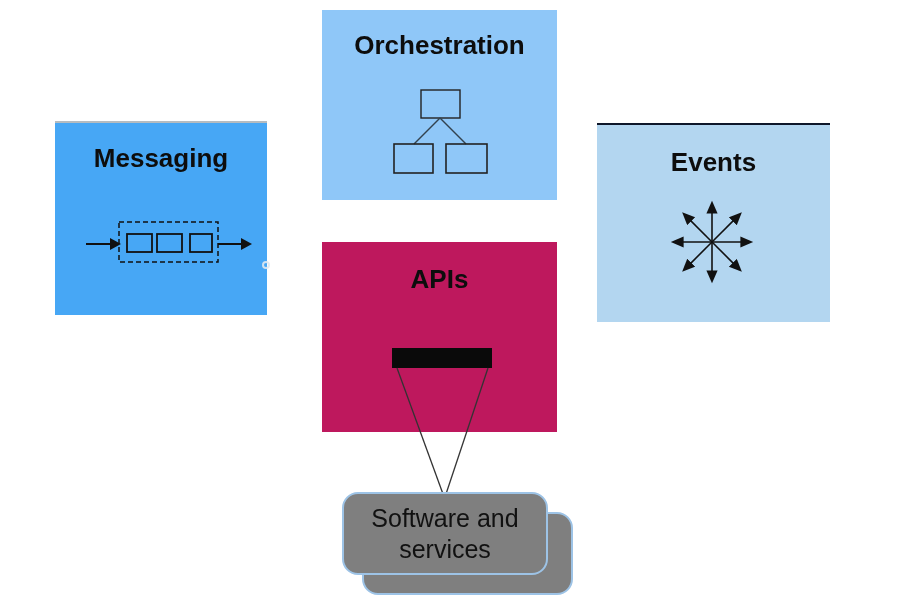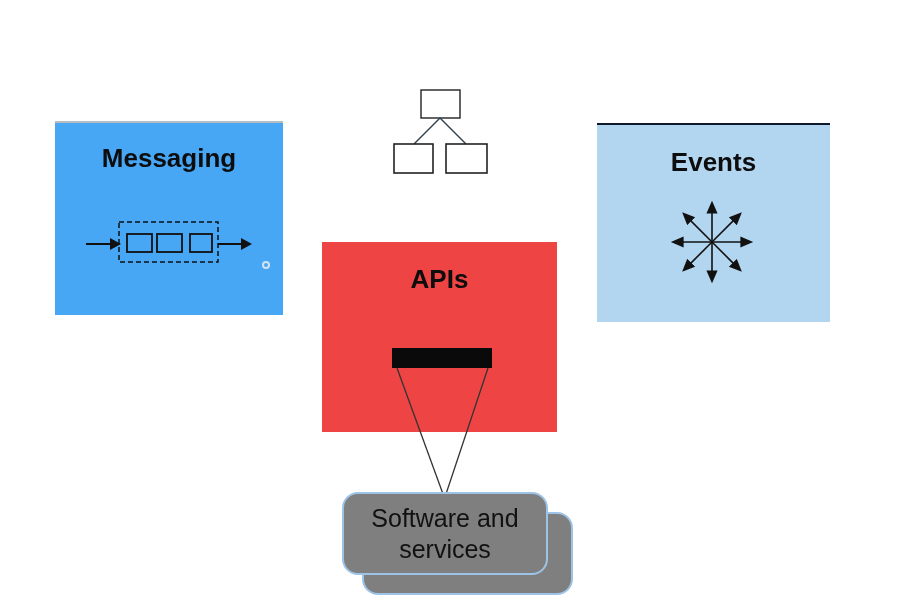--- a/index.html
+++ b/index.html
@@ -5,21 +5,21 @@
   html,body{margin:0;padding:0;background:#ffffff;}
   .canvas{
     position:relative;width:911px;height:608px;background:#ffffff;overflow:hidden;
     font-family:"Liberation Sans", sans-serif;
   }
   .card{position:absolute;}
   .card-title{
     position:absolute;left:0;right:0;text-align:center;
     font-weight:bold;font-size:26px;color:#0d0d0d;letter-spacing:0px;
   }
-  .card-messaging{left:55px;top:121px;width:228px;height:192px;border-top:2px solid #b6bcc0;}
+  .card-messaging{left:55px;top:121px;width:212px;height:192px;border-top:2px solid #b6bcc0;}
   .card-messaging .card-title{top:20px;}
   .card-orchestration{left:322px;top:10px;width:235px;height:190px;}
   .card-orchestration .card-title{top:20px;}
   .card-apis{left:322px;top:242px;width:235px;height:190px;}
   .card-apis .card-title{top:22px;}
   .card-events{left:597px;top:123px;width:233px;height:197px;border-top:2px solid #0f172a;}
   .card-events .card-title{top:22px;}
   .icon-svg{position:absolute;pointer-events:none;}
   .msg-icon{left:86px;top:218px;}
   .orch-icon{left:390px;top:85px;}
@@ -53,29 +53,32 @@
     <polygon points="24,20 35,26 24,32" fill="#111"></polygon>
     <rect x="33" y="4" width="99" height="40" fill="none" stroke="#111" stroke-width="1.5" stroke-dasharray="5 3"></rect>
     <rect x="41" y="16" width="25" height="18" fill="none" stroke="#111" stroke-width="1.8"></rect>
     <rect x="71" y="16" width="25" height="18" fill="none" stroke="#111" stroke-width="1.8"></rect>
     <rect x="104" y="16" width="22" height="18" fill="none" stroke="#111" stroke-width="1.8"></rect>
     <line x1="132" y1="26" x2="157" y2="26" stroke="#111" stroke-width="2"></line>
     <polygon points="155,20 166,26 155,32" fill="#111"></polygon>
   </svg>
   <div class="tiny-ring"></div>
 
+  <div class="card card-orchestration" style="background: rgb(143, 199, 248);">
+    <div class="card-title">Orchestration</div>
+  </div>
   <svg class="icon-svg orch-icon" width="100" height="90" viewBox="0 0 100 90">
     <rect x="31" y="5" width="39" height="28" fill="none" stroke="#222" stroke-width="1.4"></rect>
     <line x1="50" y1="33" x2="24" y2="59" stroke="#33424f" stroke-width="1.4"></line>
     <line x1="50" y1="33" x2="76" y2="59" stroke="#33424f" stroke-width="1.4"></line>
     <rect x="4" y="59" width="39" height="29" fill="none" stroke="#222" stroke-width="1.6"></rect>
     <rect x="56" y="59" width="41" height="29" fill="none" stroke="#222" stroke-width="1.6"></rect>
   </svg>
 
-  <div class="card card-apis" style="background: #ef4444;">
+  <div class="card card-apis" style="background: #be185d;">
     <div class="card-title">APIs</div>
   </div>
   <svg class="icon-svg funnel-icon" width="120" height="148" viewBox="0 0 120 148">
     <rect x="12" y="0" width="100" height="20" fill="#0a0a0a"></rect>
     <line x1="17" y1="20" x2="63" y2="146" stroke="#333" stroke-width="1.3"></line>
     <line x1="108" y1="20" x2="66" y2="146" stroke="#333" stroke-width="1.3"></line>
   </svg>
 
   <div class="card card-events" style="background: rgb(179, 214, 240);">
     <div class="card-title">Events</div>

